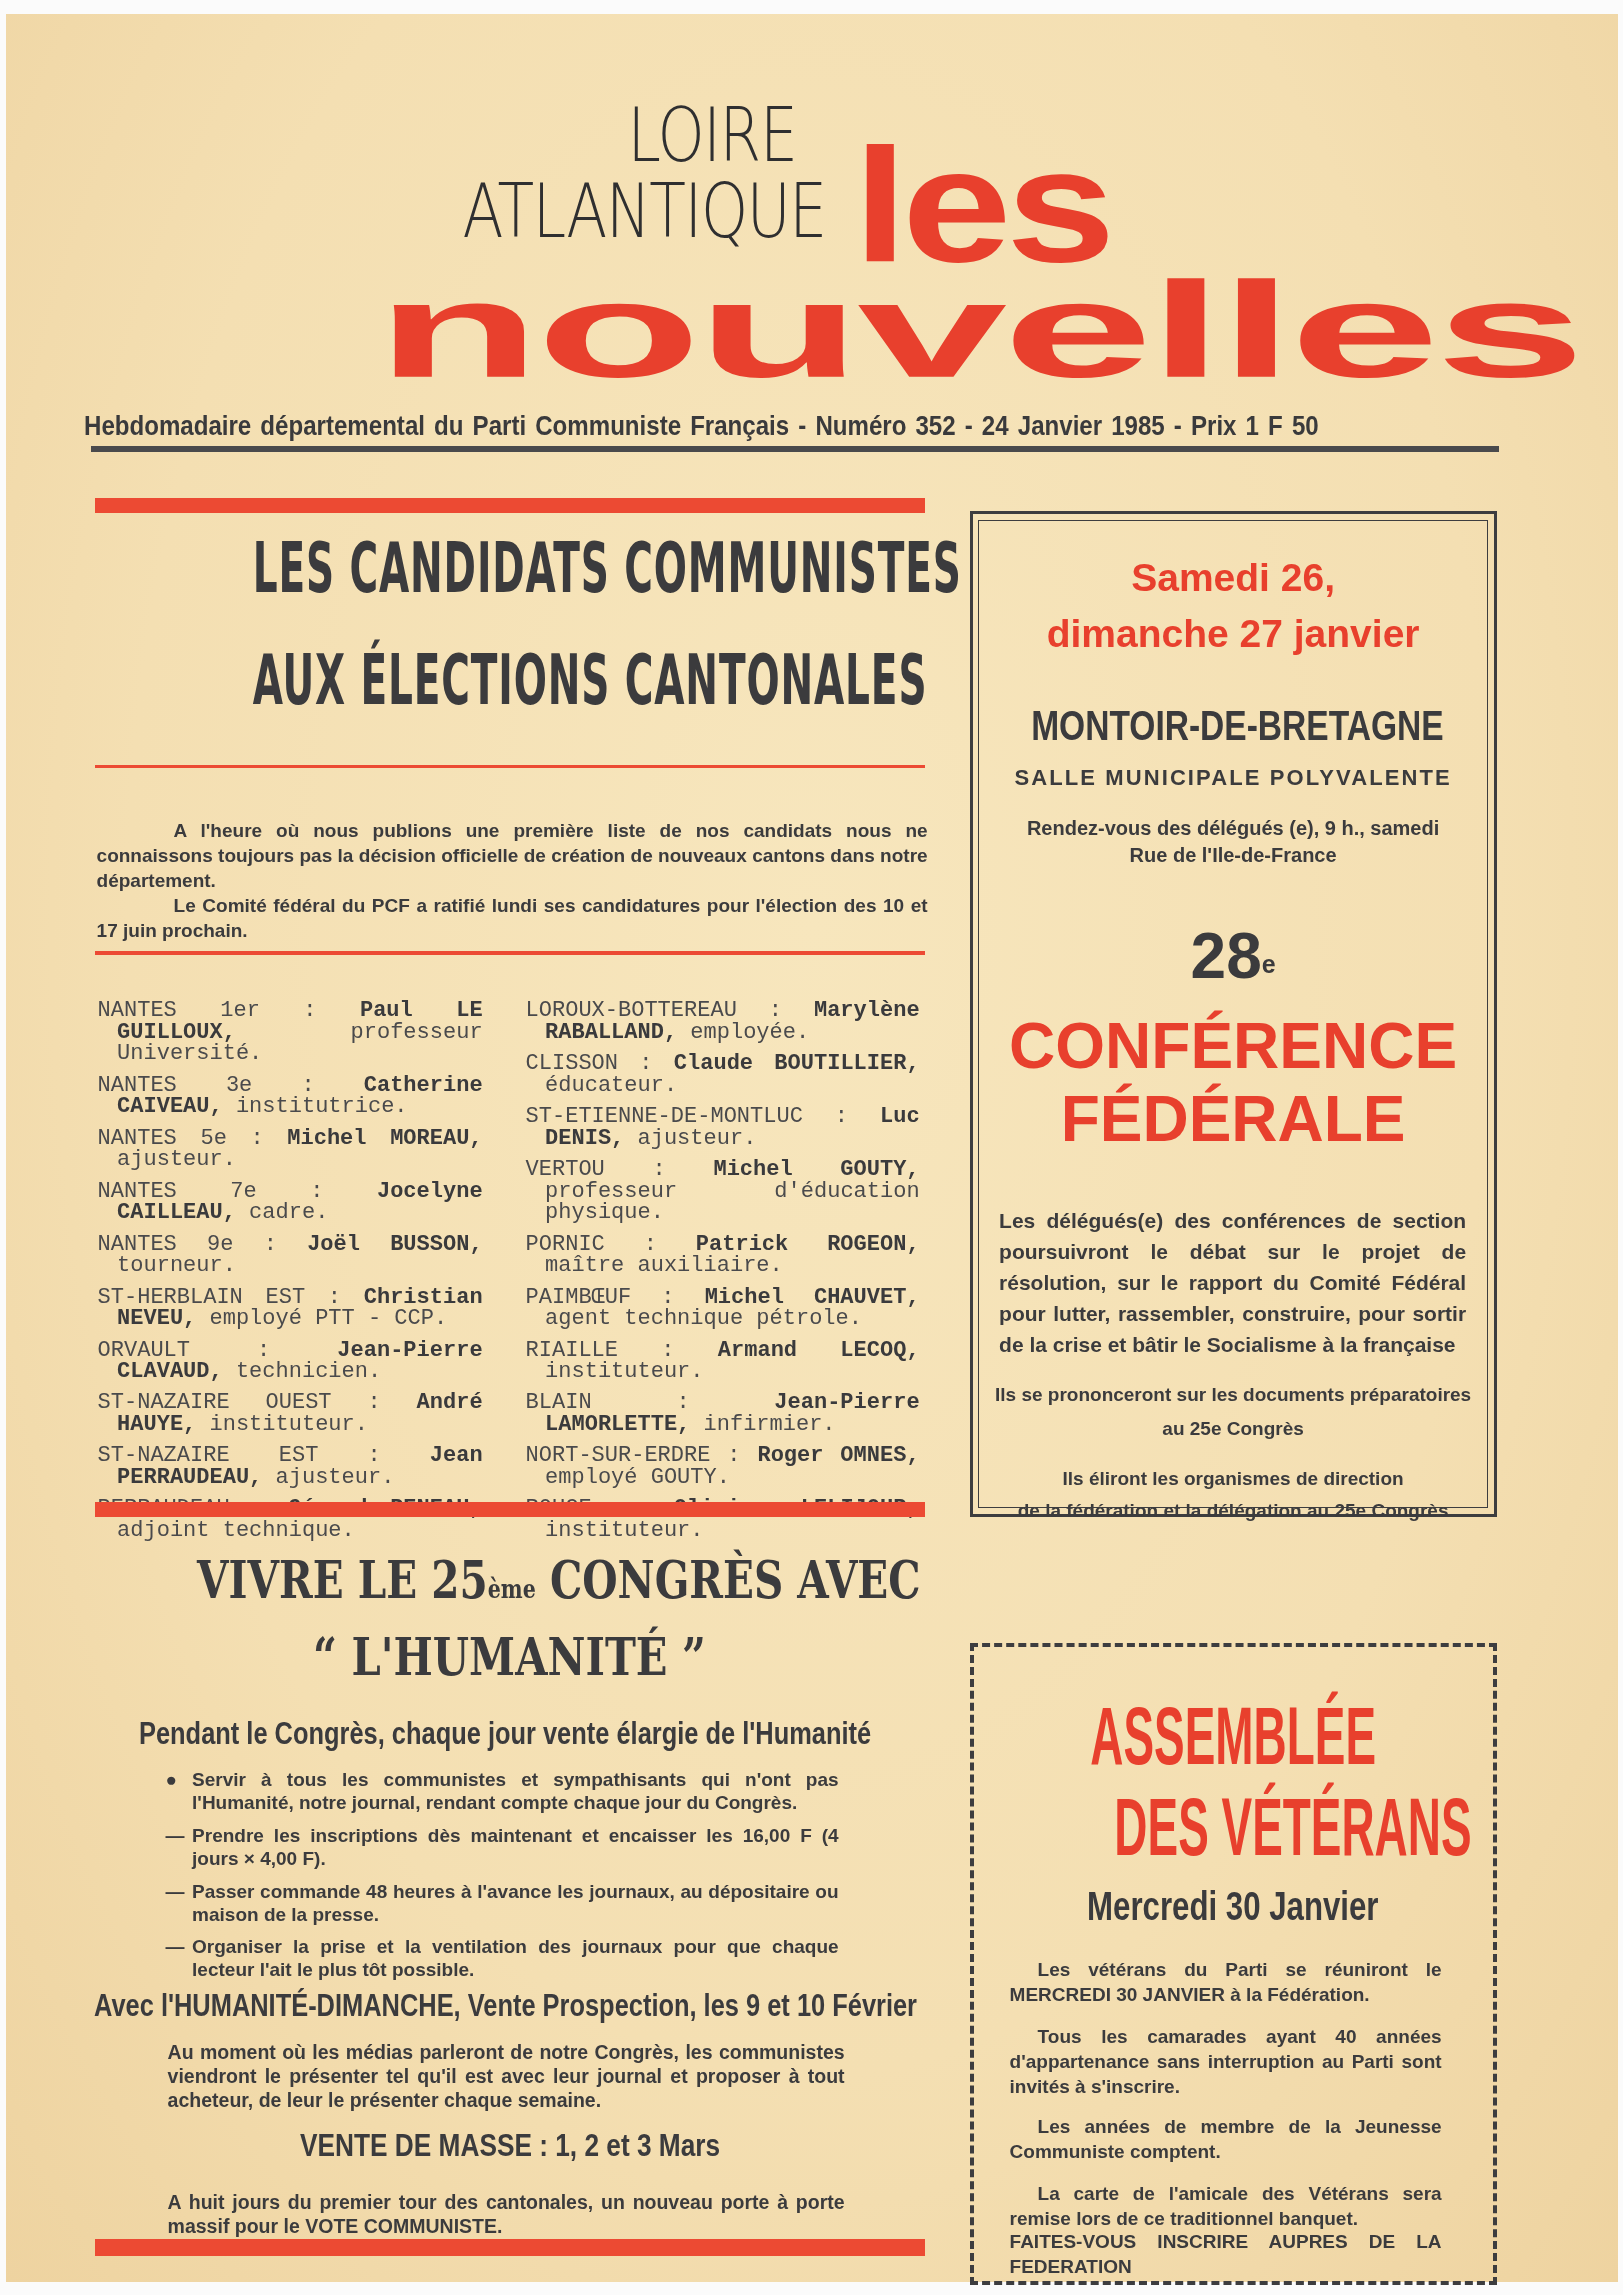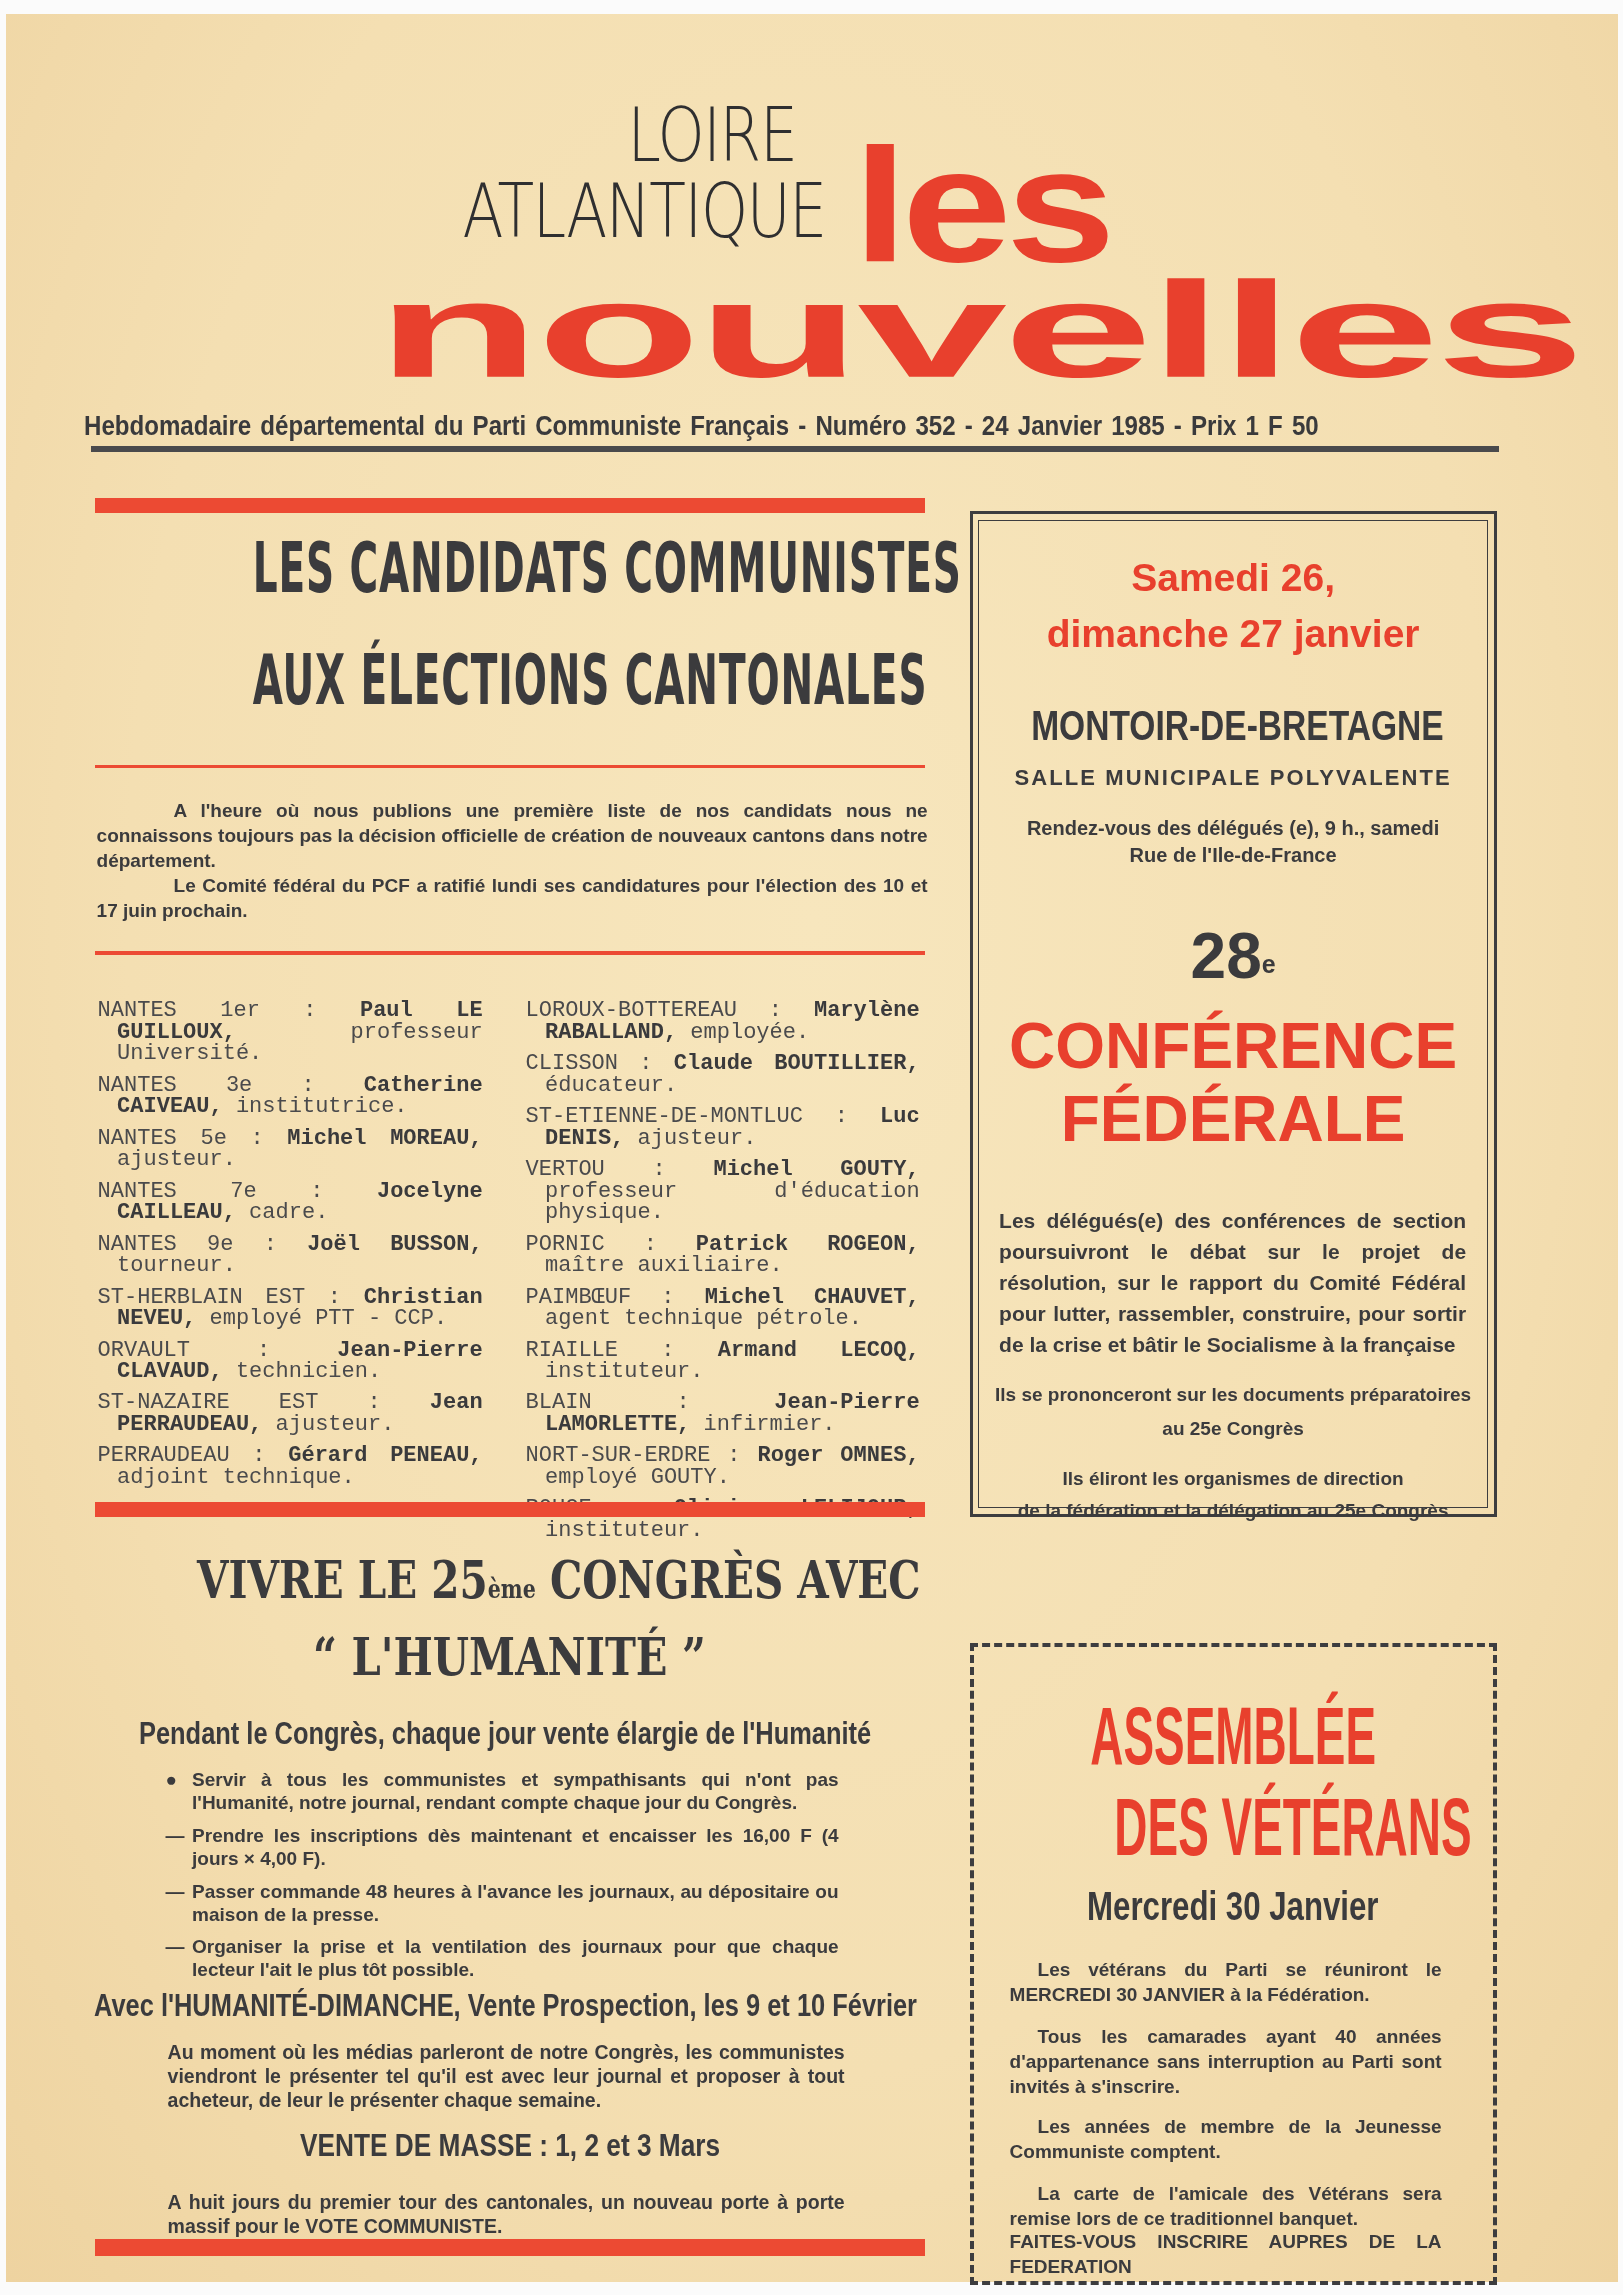--- a/index.html
+++ b/index.html
@@ -20,21 +20,21 @@
          color: #e8402d; font-size: 146px; line-height: 1; letter-spacing: -4.2px; transform: scaleX(1.35) scaleY(1.1); transform-origin: left top; }
   .nouvelles { position: absolute; left: 370px; top: 248px; font-family: "Liberation Sans", sans-serif; font-weight: bold;
          color: #e8402d; font-size: 174px; line-height: 1; letter-spacing: -2.8px; transform: scaleX(1.55) scaleY(0.78); transform-origin: left top; }
   .subtitle { position: absolute; left: 78px; top: 396px; font-family: "Liberation Sans Narrow", "Liberation Sans", sans-serif; font-weight: bold;
               font-size: 28px; color: #3a3a3c; letter-spacing: 0px; transform: scaleX(0.86); transform-origin: left top; white-space: nowrap; word-spacing: 2.8px; }
   .darkrule { position: absolute; left: 85px; top: 432px; width: 1408px; height: 5.6px; background: #4a4a4c; }
 
   
   .h1 { position: absolute; left: 0; width: 100%; text-align: center; font-family: "DejaVu Sans Condensed", "DejaVu Sans", sans-serif;
         font-weight: bold; color: #3b3b3d; font-size: 70px; transform: scaleX(0.62); transform-origin: center top; white-space: nowrap; letter-spacing: 1.4px; }
-  .intro { position: absolute; left: 91px; width: 831px; font-size: 19px; font-weight: bold; line-height: 25px; text-align: justify; color: #3b3b3d; }
+  .intro { position: absolute; left: 91px; width: 831px; font-size: 19px; font-weight: bold; line-height: 25px; text-align: justify; color: #3b3b3d; margin-top: 20px; }
   .intro p { text-indent: 77px; }
 
   .cand { position: absolute; font-family: Liberation Mono, monospace; font-size: 22px; line-height: 21.6px; color: #4a4a4c; }
   .cand .item { margin-bottom: 9.8px; padding-left: 19.5px; text-indent: -19.5px; text-align: justify; }
   .cand b { color: #3a3a3c; }
 
   
   .framebox { position: absolute; left: 964px; top: 497px; width: 527px; height: 1006px; border: 3.5px solid #3d3d3f; }
   .framebox::after { content: ""; position: absolute; left: 5.6px; top: 5.6px; right: 5.6px; bottom: 5.6px; border: 1.4px solid #3d3d3f; }
   .ctr { position: absolute; left: 0; width: 100%; text-align: center; }
@@ -71,20 +71,21 @@
   <div class="redbar" style="left:89px; top:937px; width:830px; height:3.5px;"></div>
 
   <div class="cand" style="left:92px; top:986px; width:385px;" id="cand-left">
       <div class="item"><span>NANTES 1er : </span><b>Paul LE GUILLOUX,</b><span> professeur Université.</span></div>
       <div class="item"><span>NANTES 3e : </span><b>Catherine CAIVEAU,</b><span> institutrice.</span></div>
       <div class="item"><span>NANTES 5e : </span><b>Michel MOREAU,</b><span> ajusteur.</span></div>
       <div class="item"><span>NANTES 7e : </span><b>Jocelyne CAILLEAU,</b><span> cadre.</span></div>
       <div class="item"><span>NANTES 9e : </span><b>Joël BUSSON,</b><span> tourneur.</span></div>
       <div class="item"><span>ST-HERBLAIN EST : </span><b>Christian NEVEU,</b><span> employé PTT - CCP.</span></div>
       <div class="item"><span>ORVAULT : </span><b>Jean-Pierre CLAVAUD,</b><span> technicien.</span></div>
+      <div class="item"><span>ST-NAZAIRE OUEST : </span><b>André HAUYE,</b><span> instituteur.</span></div>
       <div class="item"><span>ST-NAZAIRE EST : </span><b>Jean PERRAUDEAU,</b><span> ajusteur.</span></div>
       <div class="item"><span>PERRAUDEAU : </span><b>Gérard PENEAU,</b><span> adjoint technique.</span></div>
     </div>
   <div class="cand" style="left:520px; top:986px; width:394px;" id="cand-right">
       <div class="item"><span>LOROUX-BOTTEREAU : </span><b>Marylène RABALLAND,</b><span> employée.</span></div>
       <div class="item"><span>CLISSON : </span><b>Claude BOUTILLIER,</b><span> éducateur.</span></div>
       <div class="item"><span>ST-ETIENNE-DE-MONTLUC : </span><b>Luc DENIS,</b><span> ajusteur.</span></div>
       <div class="item"><span>VERTOU : </span><b>Michel GOUTY,</b><span> professeur d'éducation physique.</span></div>
       <div class="item"><span>PORNIC : </span><b>Patrick ROGEON,</b><span> maître auxiliaire.</span></div>
       <div class="item"><span>PAIMBŒUF : </span><b>Michel CHAUVET,</b><span> agent technique pétrole.</span></div>

